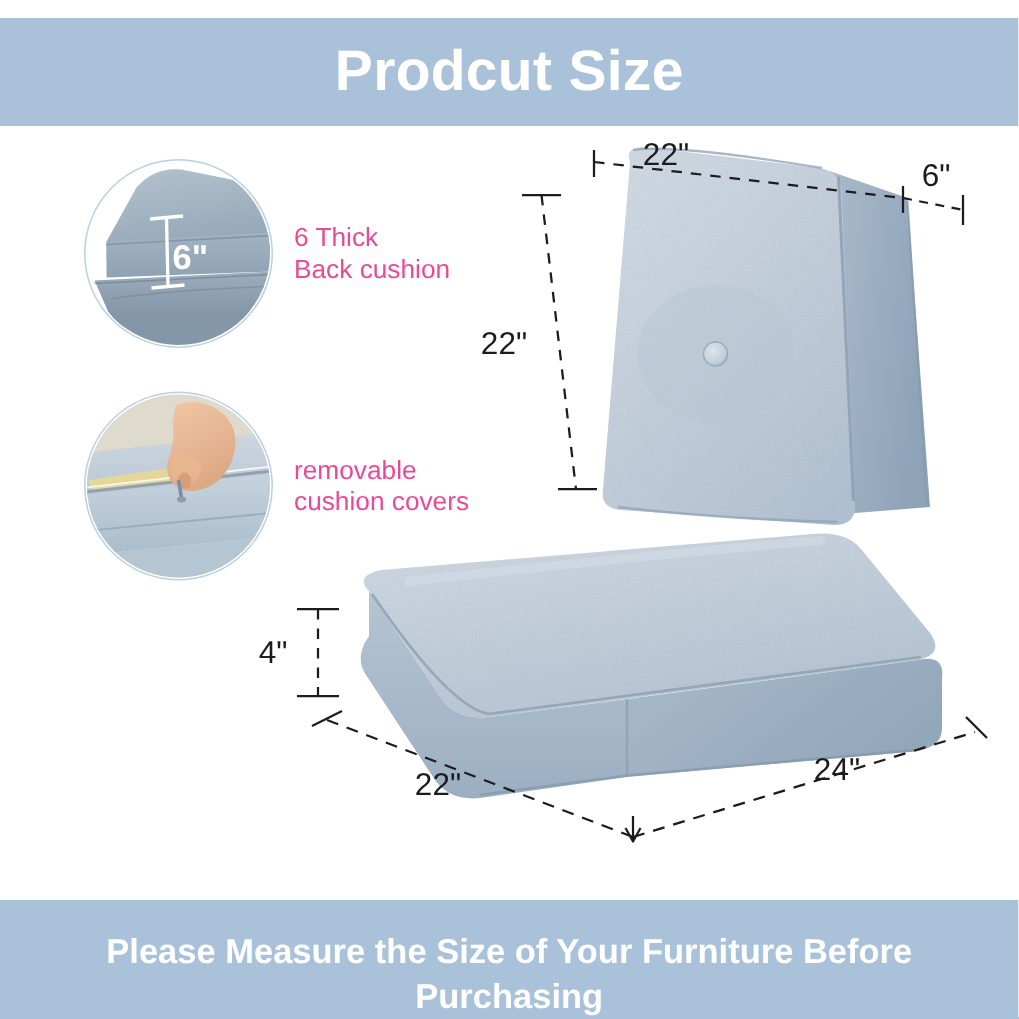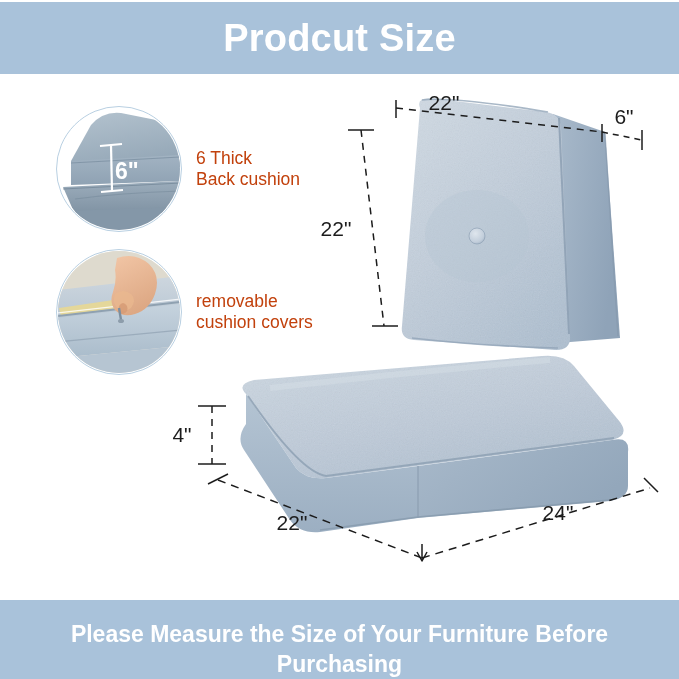--- a/index.html
+++ b/index.html
@@ -22,21 +22,21 @@
     width: 679px;
     background: #a9c2da;
     display: flex;
     align-items: center;
     justify-content: center;
     text-align: center;
     color: #ffffff;
     box-sizing: border-box;
   }
   #header-banner {
-    top: 2px;
+    top: 12px;
     height: 72px;
   }
   #header-title {
     font-size: 38px;
     font-weight: bold;
     letter-spacing: 0.2px;
     line-height: 1;
   }
   #footer-banner {
     top: 600px;
@@ -59,37 +59,37 @@
     background: #ffffff;
   }
 
   
   .feature {
     position: absolute;
     display: flex;
     align-items: center;
   }
   #feature-back-thickness { top: 18px; left: 56px; }
-  #feature-removable-covers { top: 161px; left: 56px; }
+  #feature-removable-covers { top: 173px; left: 56px; }
 
   .feature-thumb {
     width: 124px;
     height: 124px;
     border-radius: 50%;
     border: 1.4px solid #b9d0e2;
     overflow: hidden;
     position: relative;
     flex: 0 0 auto;
     background: #ffffff;
   }
   .feature-thumb svg { display: block; }
 
   .feature-label {
     margin-left: 14px;
-    color: #c2410c;
+    color: #ec4899;
     font-size: 17.5px;
     line-height: 1.22;
     white-space: pre-line;
     font-weight: normal;
   }
   #feature-label-thickness { font-size: 17.5px; }
 
   
   #product-figure {
     position: absolute;

